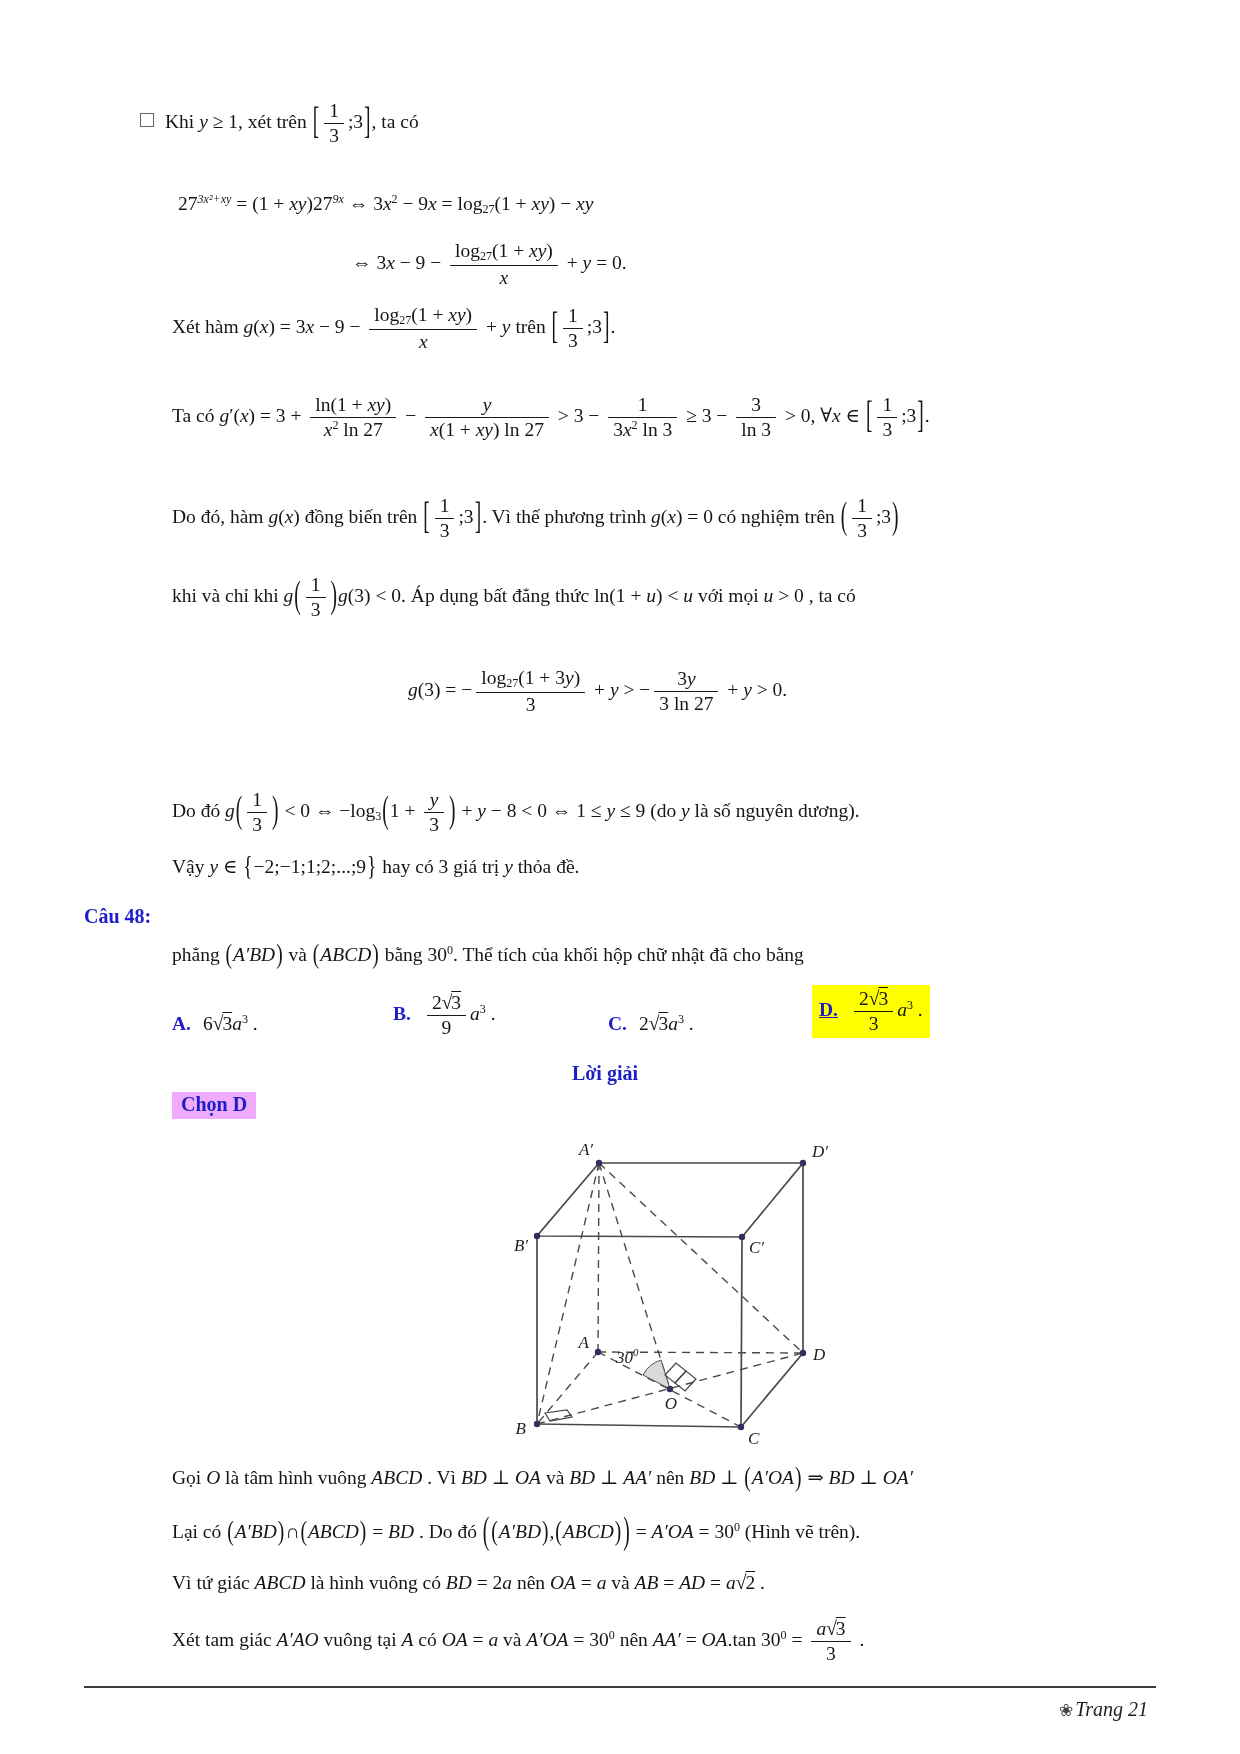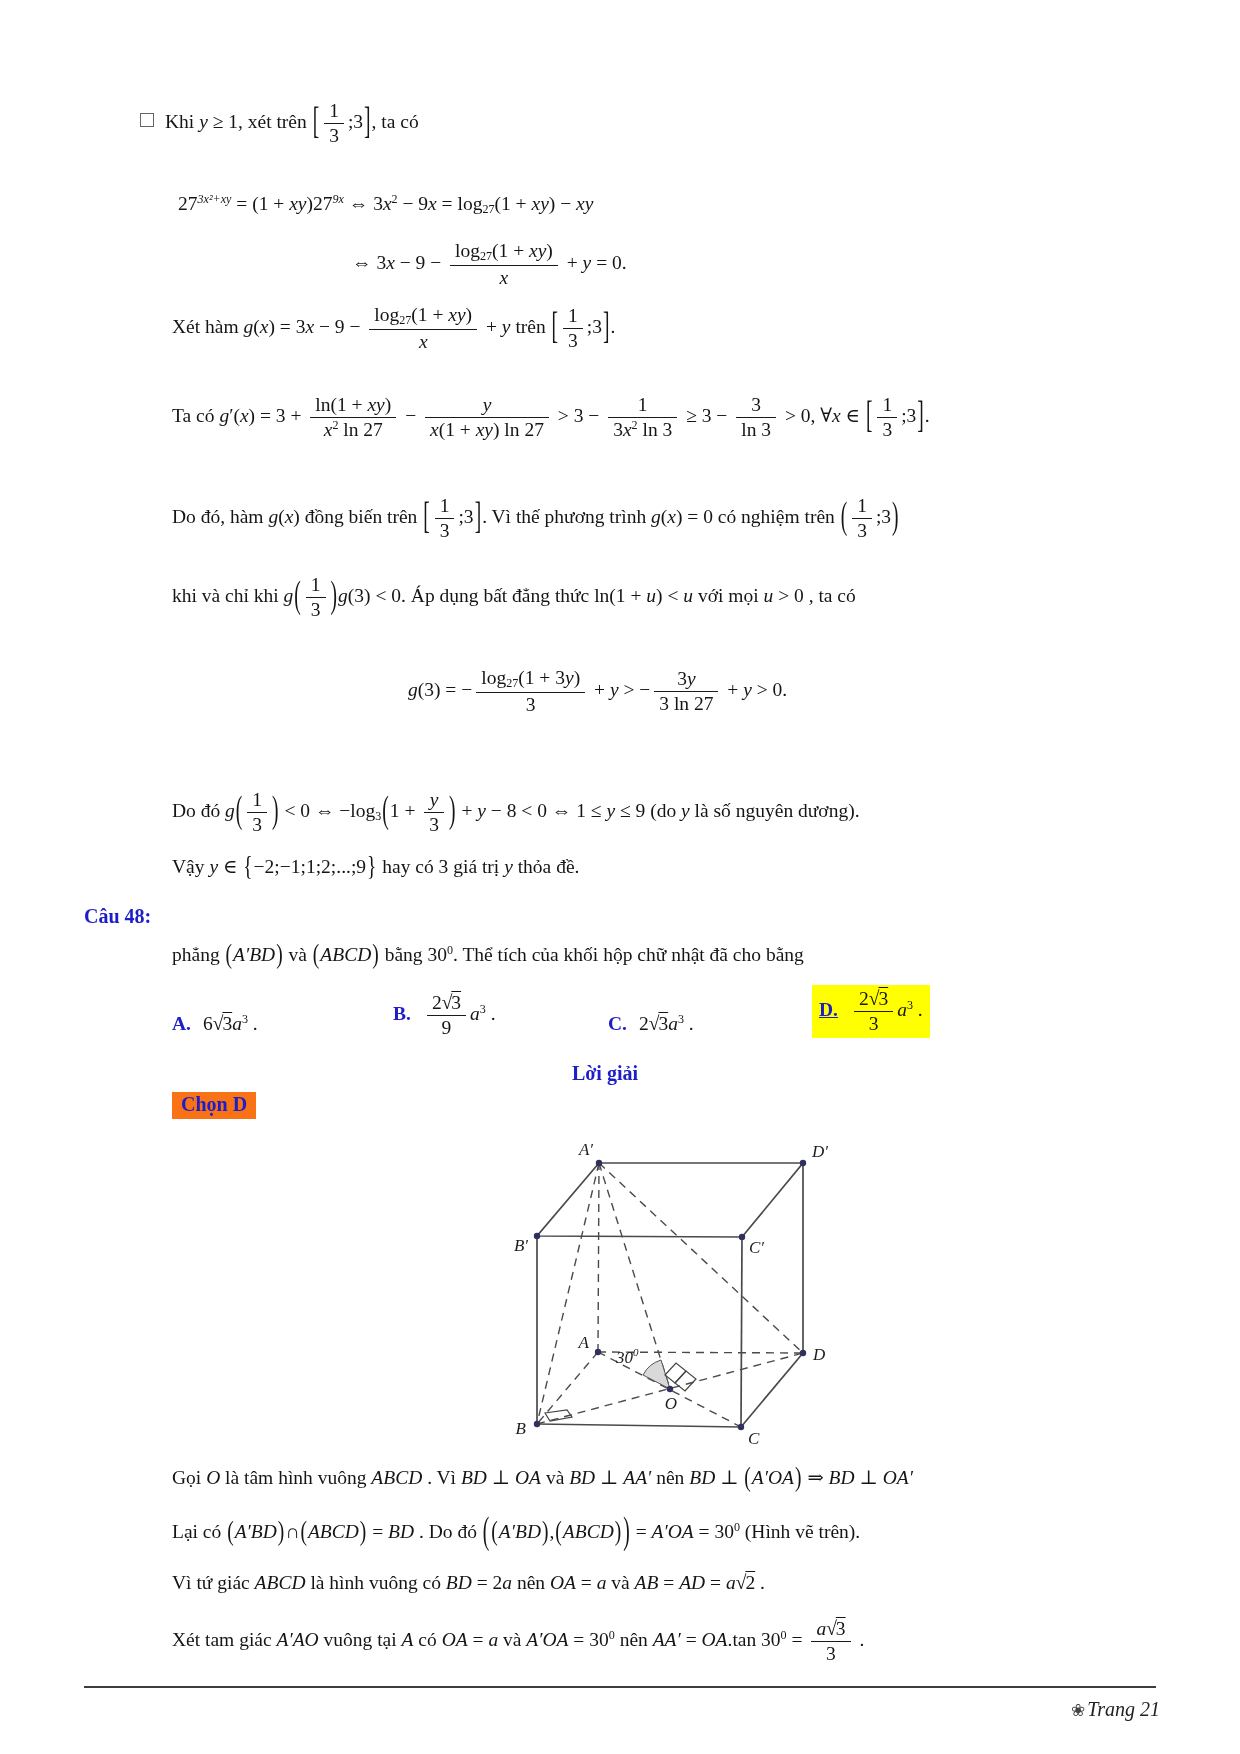--- a/index.html
+++ b/index.html
@@ -20,25 +20,25 @@
   .frac>.num{border-bottom:1.4px solid #1a1a1a;padding:0 5px 1px;}
   .frac>.den{padding:1px 5px 0;}
   .sqrt{white-space:nowrap;}
   .sqrt .rsign{margin-right:-1px;}
   .sqrt .rad{text-decoration:overline;}
   
   .blue{color:#1e1ec8;font-weight:bold;}
   .opt-label{color:#1e1ec8;font-weight:bold;margin-right:12px;}
   .opt-label.underline{text-decoration:underline;}
   .hl-yellow{background:#ffff00;padding:3px 7px;display:inline-block;}
-  .hl-green{background:#f97316;padding:1px 9px 3px;display:inline-block;}
+  .hl-green{background:#f0abfc;padding:1px 9px 3px;display:inline-block;}
   .sqbullet{display:inline-block;width:12px;height:12px;border:1.4px solid #666;
             margin-right:11px;vertical-align:1px;}
   .rule{position:absolute;left:84px;width:1072px;border-top:2.6px solid #3d3d3d;height:0;}
-  .footer-page{position:absolute;right:88px;font-style:italic;font-size:20px;color:#222;}
+  .footer-page{position:absolute;right:100px;font-style:italic;font-size:20px;color:#222;}
   .footer-page .flower{font-style:normal;font-size:17px;color:#444;margin-right:2px;}
   svg text{font-family:"Liberation Serif","DejaVu Serif",serif;font-style:italic;
            font-size:17px;fill:#1d1d1d;}
 </style>
 </head>
 <body>
 
 <div class="page">
 
   <div class="abs" style="left:140px;top:100px;">

